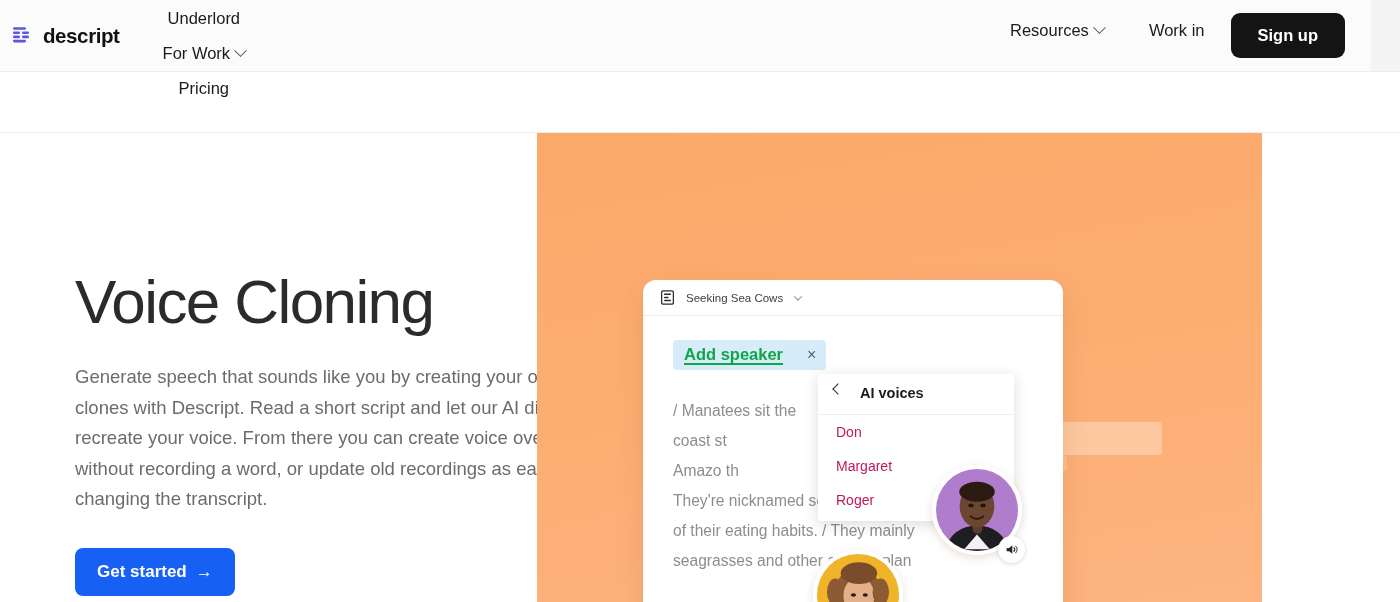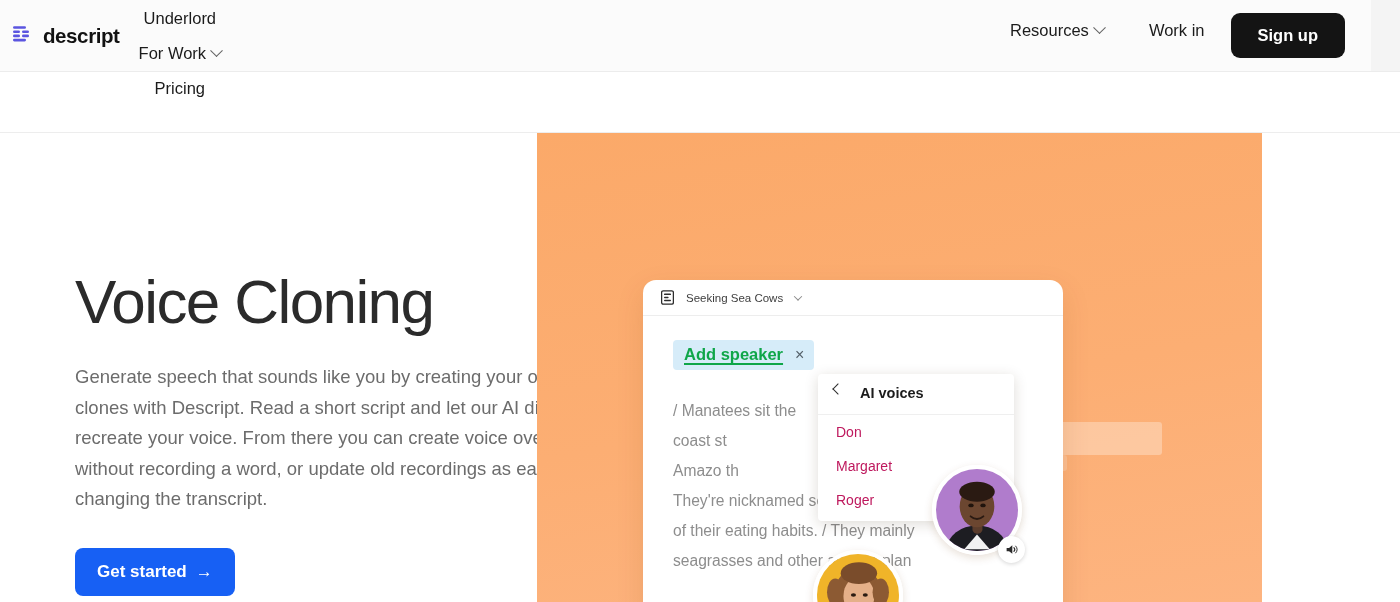--- a/index.html
+++ b/index.html
@@ -27,22 +27,23 @@
   .nav-right-gutter {
     position: absolute;
     top: 0; right: 0;
     width: 29px; height: 72px;
     background: #f4f4f4;
     border-bottom: 1px solid #ececec;
     z-index: 19;
   }
 
   .brand {
-    display: flex; align-items: flex-start;
+    display: flex; align-items: center;
     gap: 9px;
+    margin-right: 24px;
     cursor: pointer;
     padding-left: 2px;
   }
   .brand-mark { width: 22px; height: 22px; display: block; }
   .brand-name {
     font-size: 20.5px; font-weight: 700; color: #121212;
     letter-spacing: -0.4px;
   }
 
   .nav-links { display: flex; align-items: center; flex-direction: column; }
@@ -178,21 +179,21 @@
     border-right: 1.2px solid #8a8a8a;
     border-bottom: 1.2px solid #8a8a8a;
     transform: rotate(45deg) translate(-1px,-1px);
   }
 
   .app-body { position: relative; padding: 22px 0 0 0; height: 381px; }
 
   .speaker-chip {
     position: absolute;
     left: 30px; top: 24px;
-    display: flex; align-items: center; gap: 12px;
+    display: flex; align-items: center; gap: 24px;
     background: #d6ecf9;
     border-radius: 4px;
     padding: 5px 10px 6px 11px;
   }
   .speaker-chip .lbl {
     font-size: 16.5px; font-weight: 700; color: #0fa649;
     text-decoration: underline; text-underline-offset: 2.5px;
     text-decoration-thickness: 2px;
   }
   .chip-x {

